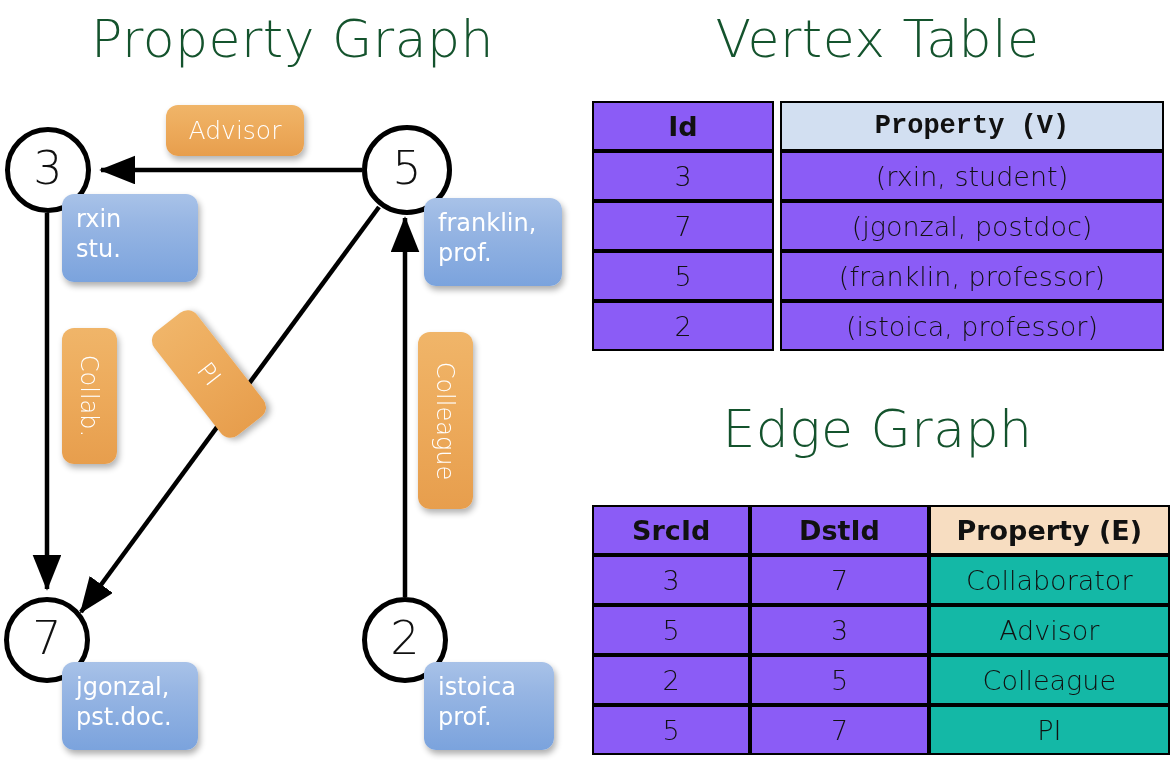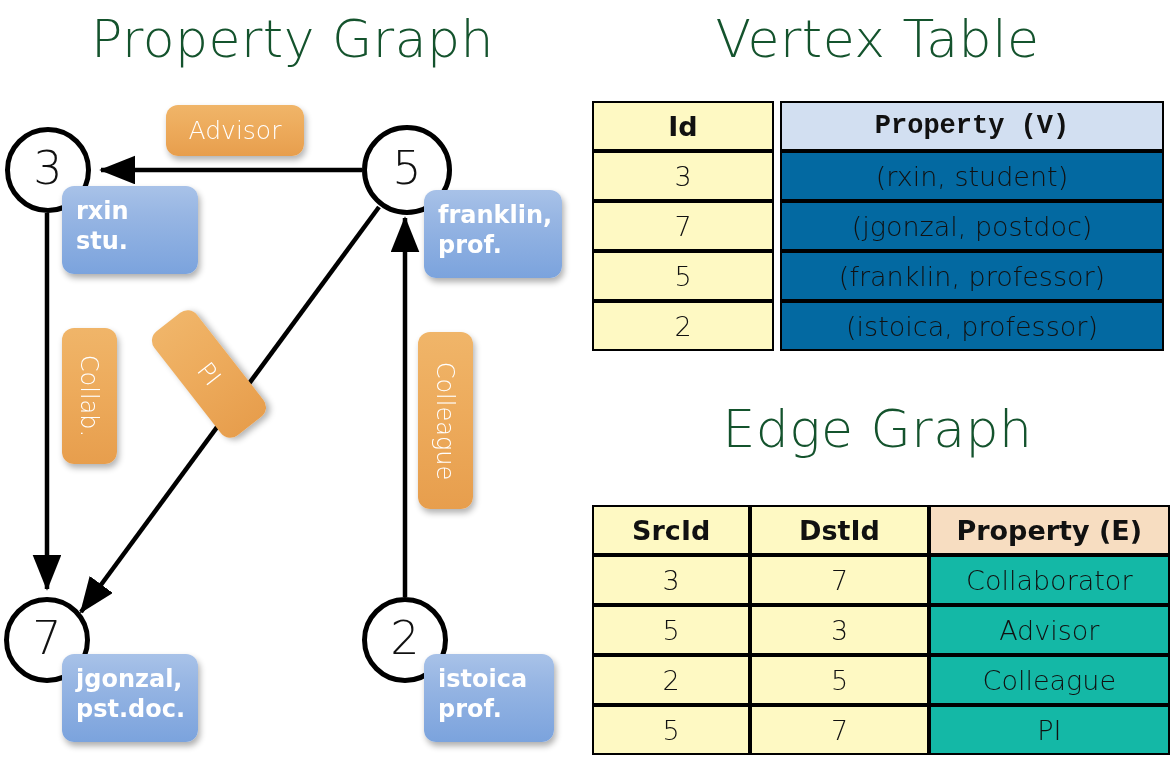--- a/index.html
+++ b/index.html
@@ -51,26 +51,27 @@
   }
 
   
   .prop-box{
     position:absolute;
     border-radius:12px;
     background:linear-gradient(180deg,#a8c2e8 0%,#96b5e3 35%,#7ba3dd 100%);
     box-shadow:2px 4px 6px rgba(0,0,0,0.32);
     color:#ffffff;
     font-family:"DejaVu Sans","Liberation Sans",sans-serif;
-    font-weight:700;
+    font-weight:400;
     font-size:24px;
     line-height:30px;
     padding:10px 12px 10px 14px;
     box-sizing:border-box;
     z-index:4;
+    margin-top:8px;
   }
 
   
   .edge-label{
     position:absolute;
     border-radius:12px;
     background:linear-gradient(180deg,#f0b569 0%,#edab5c 45%,#e79e4d 100%);
     box-shadow:2px 4px 6px rgba(0,0,0,0.30);
     color:#ffffff;
     font-family:"DejaVu Sans","Liberation Sans",sans-serif;
@@ -92,29 +93,29 @@
     font-weight:300;
   }
   .tbl td, .tbl th{
     border:2.5px solid #000;
     text-align:center;
     font-weight:300;
     color:#111;
     padding:0;
     height:46px;
     font-size:27px;
-    background:#fef9c3;
+    background:#8b5cf6;
     vertical-align:middle;
   }
   .tbl th{font-weight:bold;font-size:27px;}
   .gap-col{border:none !important;background:transparent !important;width:6px;padding:0;}
 
   #vertex-table{left:592px;top:101px;}
   #vertex-table td.vcol-id, #vertex-table th.vcol-id{width:178px;}
-  #vertex-table td.vcol-prop, #vertex-table th.vcol-prop{width:380px;background:#0369a1;}
+  #vertex-table td.vcol-prop, #vertex-table th.vcol-prop{width:380px;background:#8b5cf6;}
   #vertex-table th.vcol-prop{background:#d2dff1;font-family:Liberation Mono, monospace;}
 
   #edge-table{left:592px;top:505px;}
   #edge-table td.ecol-src, #edge-table th.ecol-src{width:155px;}
   #edge-table td.ecol-dst, #edge-table th.ecol-dst{width:175px;}
   #edge-table td.ecol-prop, #edge-table th.ecol-prop{width:238px;background:#14b8a6;}
   #edge-table th.ecol-prop{background:#f7ddc1;margin-top:48px;}
 </style>
 </head>
 <body>

